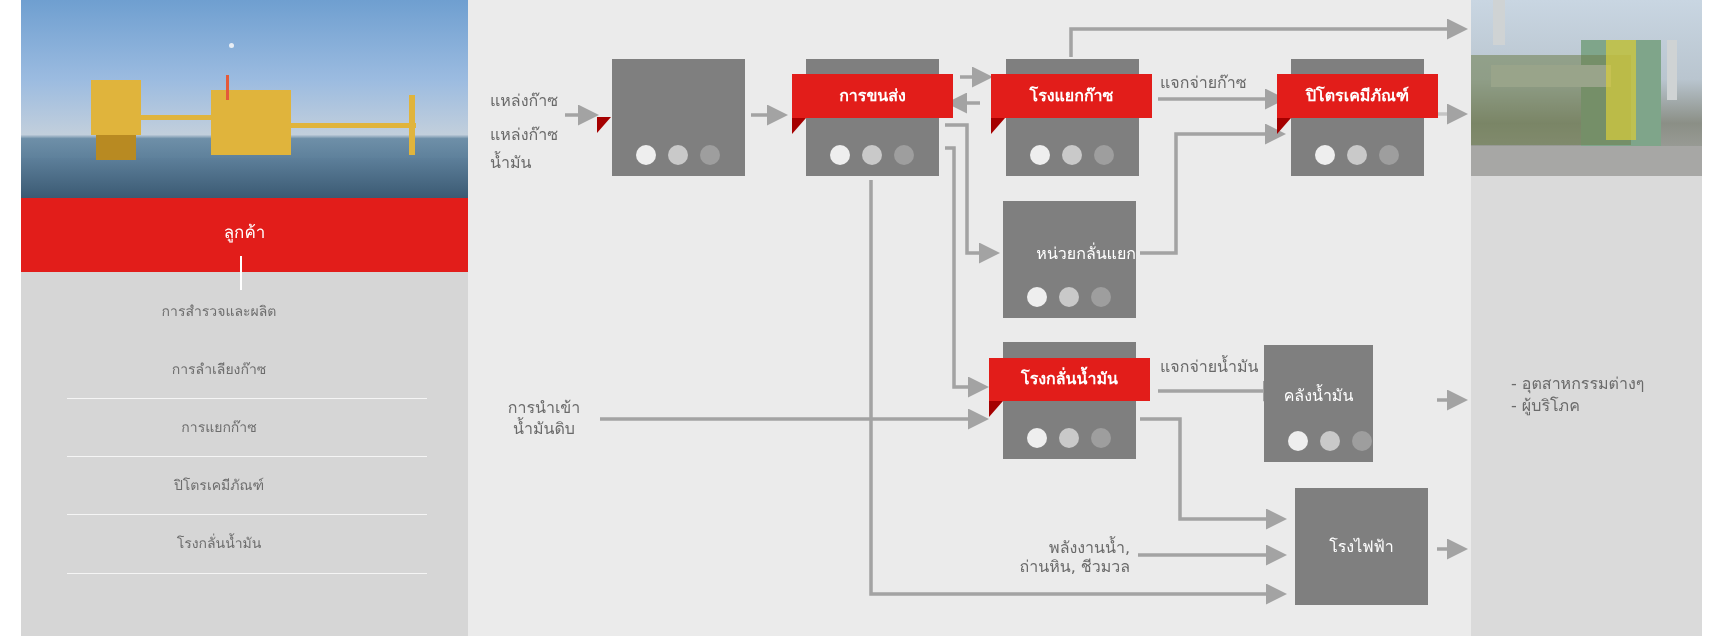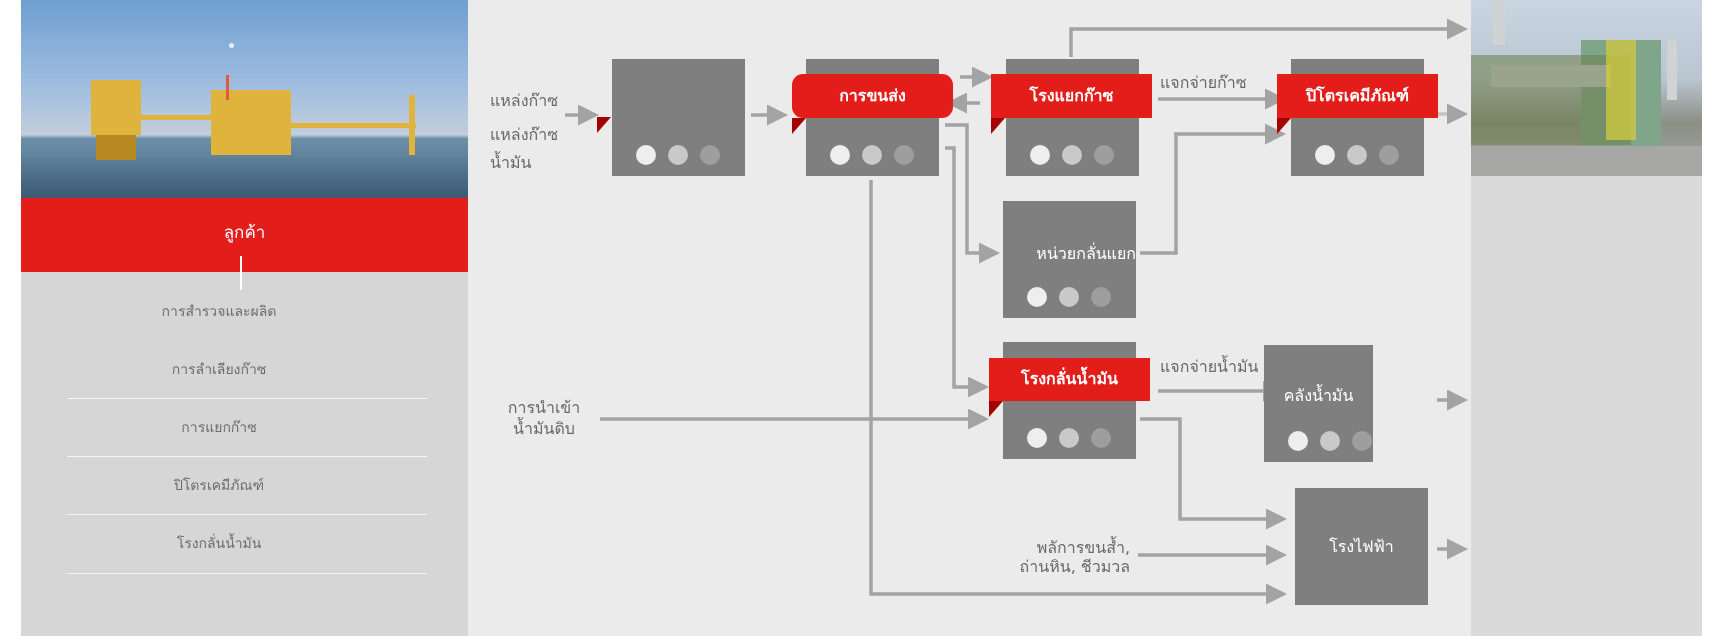--- a/index.html
+++ b/index.html
@@ -128,21 +128,21 @@
   </svg>
 
   <div class="flow-label" style="left:22px;top:90px;">แหล่งก๊าซ</div>
   <div class="flow-label" style="left:22px;top:124px;">แหล่งก๊าซ</div>
   <div class="flow-label" style="left:22px;top:152px;">น้ำมัน</div>
   <div class="flow-label" style="left:36px;top:398px;text-align:center;width:80px;line-height:1.3;">
     <div>การนำเข้า</div>
     <div>น้ำมันดิบ</div>
   </div>
   <div class="flow-label" style="left:470px;top:538px;text-align:right;width:192px;line-height:1.2;">
-    <div>พลัการขนส้ำ,</div>
+    <div>พลังงานน้ำ,</div>
     <div>ถ่านหิน, ชีวมวล</div>
   </div>
   <div class="flow-label" style="left:692px;top:72px;">แจกจ่ายก๊าซ</div>
   <div class="flow-label" style="left:692px;top:356px;">แจกจ่ายน้ำมัน</div>
 
   <div class="box" style="left:144px;top:59px;width:133px;height:117px;">
     <div class="dots" style="left:24px;top:86px;">
       <div class="dot d1"></div>
         <div class="dot d2"></div>
         <div class="dot d3"></div>
@@ -150,21 +150,21 @@
   </div>
   <div class="fold" style="left:129px;top:117px;"></div>
 
   <div class="box" style="left:338px;top:59px;width:133px;height:117px;">
     <div class="dots" style="left:24px;top:86px;">
       <div class="dot d1"></div>
         <div class="dot d2"></div>
         <div class="dot d3"></div>
     </div>
   </div>
-  <div class="banner" style="left:324px;top:74px;width:161px;height:44px;border-radius:11px;">การขนส่ง</div>
+  <div class="banner" style="left:324px;top:74px;width:161px;height:44px;">การขนส่ง</div>
   <div class="fold" style="left:324px;top:118px;"></div>
 
   <div class="box" style="left:538px;top:59px;width:133px;height:117px;">
     <div class="dots" style="left:24px;top:86px;">
       <div class="dot d1"></div>
         <div class="dot d2"></div>
         <div class="dot d3"></div>
     </div>
   </div>
   <div class="banner" style="left:523px;top:74px;width:161px;height:44px;">โรงแยกก๊าซ</div>
@@ -216,13 +216,17 @@
 <div id="right-panel">
   <div id="right-photo">
     <div class="bldg" style="left:110px;top:40px;width:80px;height:110px;"></div>
     <div class="pipe" style="left:20px;top:65px;width:120px;height:22px;"></div>
     <div class="frame" style="left:0;top:55px;width:160px;height:90px;opacity:0.55;"></div>
     <div class="pipe" style="left:22px;top:0;width:12px;height:45px;"></div>
     <div class="pipe" style="left:196px;top:40px;width:10px;height:60px;"></div>
     <div class="yel" style="left:135px;top:40px;width:30px;height:100px;opacity:0.7;"></div>
     <div class="road"></div>
   </div>
+  <div id="consumers">
+    <div>- อุตสาหกรรมต่างๆ</div>
+    <div>- ผู้บริโภค</div>
+  </div>
 </div>
 
 </body></html>

